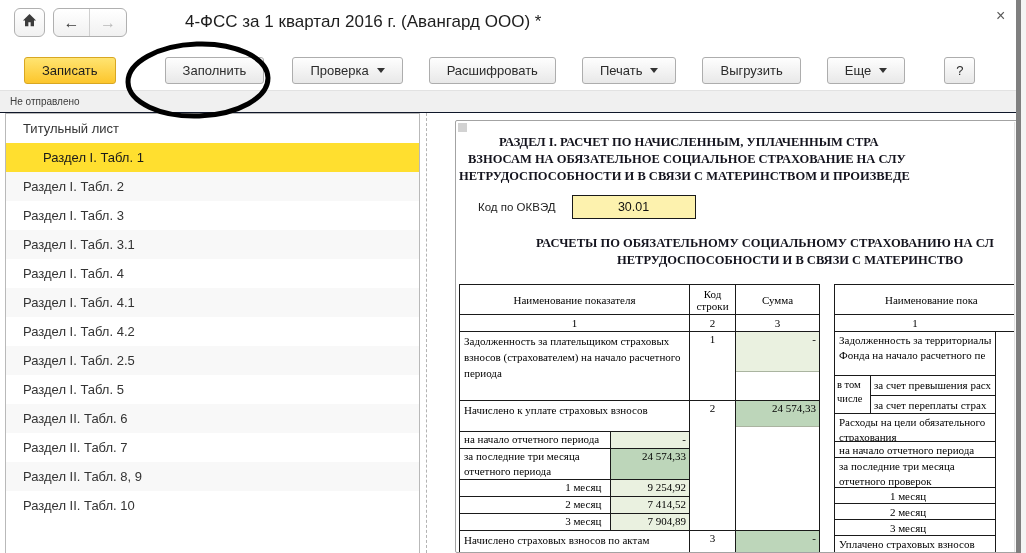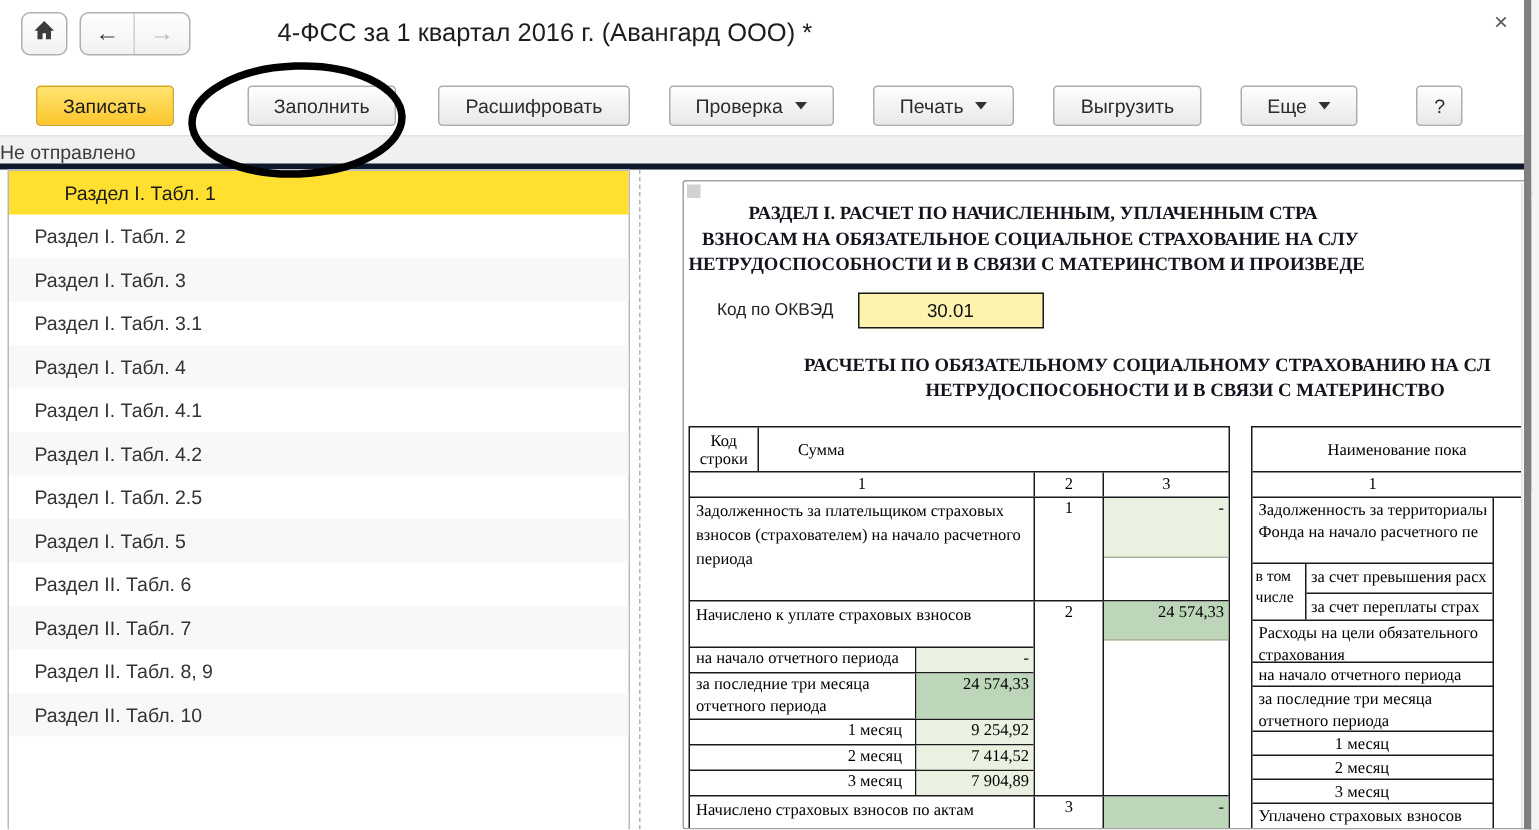--- a/index.html
+++ b/index.html
@@ -29,22 +29,22 @@
   .tbtn.primary { background:linear-gradient(#ffe471,#fcc62c); border-color:#d8a722; color:#1c1c1c; }
   .toolbar .tbtn:nth-child(2) { margin-left:39px; margin-right:12px; }
   .toolbar .tbtn:nth-child(8) { margin-left:29px; }
   .tbtn.help { padding:0 11px; }
   .caret { width:0; height:0; border-left:4px solid transparent; border-right:4px solid transparent;
     border-top:5px solid #333; display:inline-block; }
   .annotation { position:absolute; left:122px; top:39px; width:152px; height:84px; pointer-events:none; z-index:5; }
 
   
   .statusbar { position:absolute; left:0; top:90px; width:1016px; height:23px; background:#f0f0f0;
-    border-top:1px solid #e2e2e2; border-bottom:4px solid #0f172a; font-size:13px; color:#3c3c3c;
-    line-height:21px; }
+    border-top:1px solid #e2e2e2; border-bottom:1px solid #0f172a; font-size:10px; color:#3c3c3c;
+    line-height:21px; padding-left:10px; }
 
   
   .sidebar { position:absolute; left:5px; top:113px; width:415px; height:440px; background:#fff;
     border:1px solid #b9b9b9; border-bottom:none; }
   .sitem { height:29px; line-height:29px; padding-left:17px; font-size:13px; color:#333; cursor:pointer;
     white-space:nowrap; overflow:hidden; }
   .sitem:nth-child(2n+3) { background:#f8f8f8; }
   .sitem.selected { background:#ffdf2f; color:#1a1a1a;padding-left:37px; }
   .splitter { position:absolute; left:426px; top:113px; height:440px; width:0;
     border-left:1px dashed #b3b3b3; cursor:col-resize; }
@@ -146,25 +146,25 @@
   </div>
 
   <div class="toolbar">
       <button class="tbtn primary">
         <span>Записать</span>
       </button>
       <button class="tbtn annotated">
         <span>Заполнить</span>
       </button>
       <button class="tbtn">
-        <span>Расшифровать</span>
-      </button>
-      <button class="tbtn">
         <span>Проверка</span>
         <span class="caret"></span>
+      </button>
+      <button class="tbtn">
+        <span>Расшифровать</span>
       </button>
       <button class="tbtn">
         <span>Печать</span>
         <span class="caret"></span>
       </button>
       <button class="tbtn">
         <span>Выгрузить</span>
       </button>
       <button class="tbtn">
         <span>Еще</span>
@@ -176,20 +176,21 @@
     </div>
   <svg class="annotation" viewBox="0 0 152 84">
     <ellipse cx="76" cy="41" rx="70" ry="36" fill="none" stroke="#000" stroke-width="5" transform="rotate(-2 76 41)"></ellipse>
   </svg>
 
   <div class="statusbar">
     <span>Не отправлено</span>
   </div>
 
   <div class="sidebar">
+      <div class="sitem">Титульный лист</div>
       <div class="sitem selected">Раздел I. Табл. 1</div>
       <div class="sitem">Раздел I. Табл. 2</div>
       <div class="sitem">Раздел I. Табл. 3</div>
       <div class="sitem">Раздел I. Табл. 3.1</div>
       <div class="sitem">Раздел I. Табл. 4</div>
       <div class="sitem">Раздел I. Табл. 4.1</div>
       <div class="sitem">Раздел I. Табл. 4.2</div>
       <div class="sitem">Раздел I. Табл. 2.5</div>
       <div class="sitem">Раздел I. Табл. 5</div>
       <div class="sitem">Раздел II. Табл. 6</div>
@@ -211,20 +212,21 @@
         <div class="okvedfield">30.01</div>
       </div>
 
       <div class="fsubtitle sl1">РАСЧЕТЫ ПО ОБЯЗАТЕЛЬНОМУ СОЦИАЛЬНОМУ СТРАХОВАНИЮ НА СЛ</div>
       <div class="fsubtitle sl2" style="margin-top:0">НЕТРУДОСПОСОБНОСТИ И В СВЯЗИ С МАТЕРИНСТВО</div>
 
       <div class="tables">
 
         <div class="ftable ltable">
           <div class="lrow lhead">
+            <div class="lc name">Наименование показателя</div>
             <div class="lc code">Код строки</div>
             <div class="lc sum">Сумма</div>
           </div>
           <div class="lrow lnums">
             <div class="lc name">1</div>
             <div class="lc code">2</div>
             <div class="lc sum">3</div>
           </div>
           <div id="ltb">
               <div class="lblock">
@@ -311,21 +313,21 @@
                 </div>
               </div>
               <div class="rrow" style="height: 16px;">
                 <div class="rcell">
                   <div class="rline">на начало отчетного периода</div>
                 </div>
               </div>
               <div class="rrow" style="height: 30px;">
                 <div class="rcell">
                   <div class="rline">за последние три месяца</div>
-                  <div class="rline">отчетного периода</div>
+                  <div class="rline">отчетного проверок</div>
                 </div>
               </div>
               <div class="rrow center" style="height: 16px;">
                 <div class="rcell">
                   <div class="rline">1 месяц</div>
                 </div>
               </div>
               <div class="rrow center" style="height: 16px;">
                 <div class="rcell">
                   <div class="rline">2 месяц</div>

